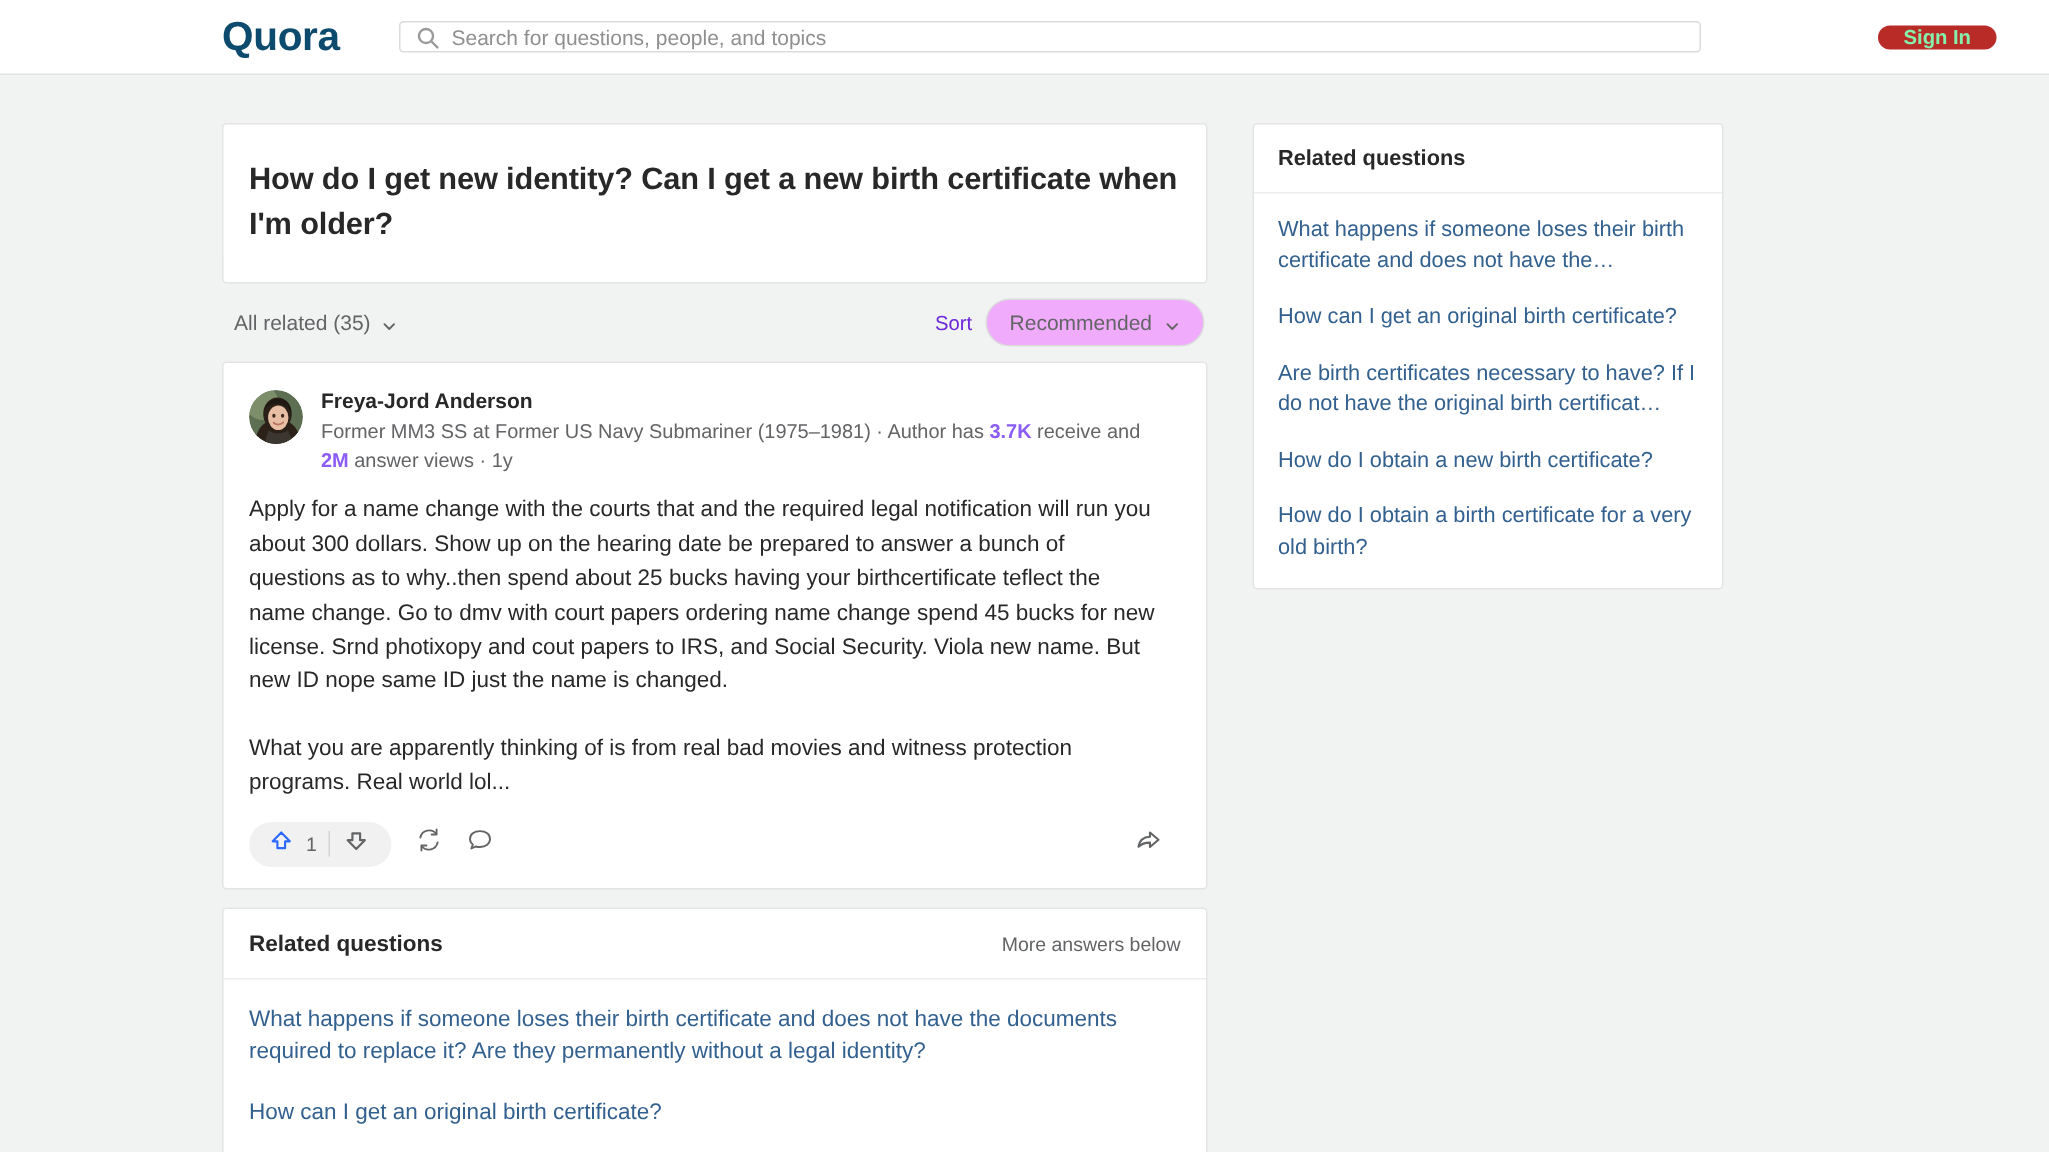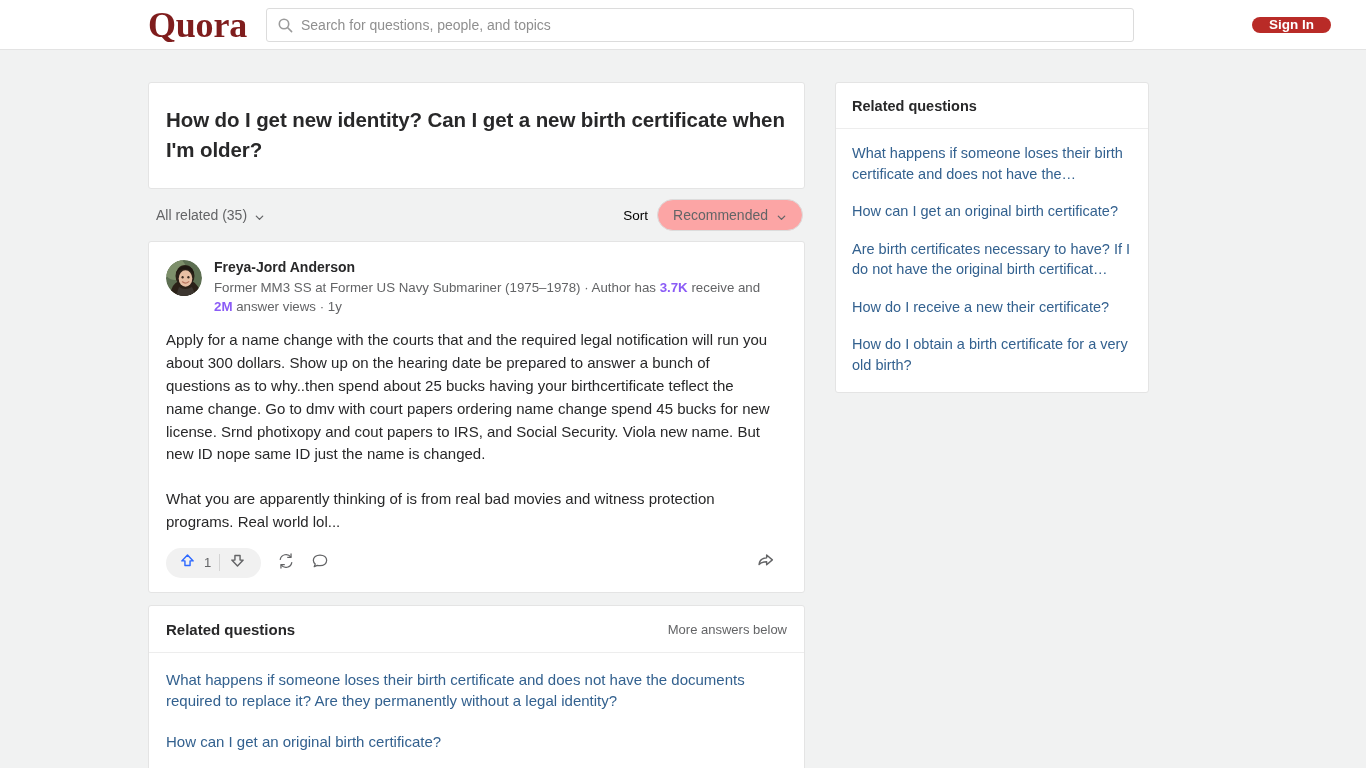--- a/index.html
+++ b/index.html
@@ -23,33 +23,33 @@
     background: #ffffff;
     border-bottom: 1px solid #e3e3e3;
     display: flex;
     align-items: center;
     position: relative;
   }
 
   .logo {
     position: absolute;
     left: 148px;
-    font-family: Liberation Serif, serif;
-    font-size: 36px;
+    font-family: Liberation Sans, sans-serif;
+    font-size: 27px;
     font-weight: bold;
-    color: #7f1d1d;
+    color: #0c4a6e;
     letter-spacing: -0.2px;
     line-height: 1;
   }
 
   .search-wrap {
     position: absolute;
     left: 266px;
     width: 868px;
-    height: 34px;
+    height: 21px;
     border: 1px solid #dcdcdc;
     border-radius: 3px;
     background: #fff;
     display: flex;
     align-items: center;
     padding: 0 10px;
   }
 
   .search-icon {
     width: 16px;
@@ -68,21 +68,21 @@
     color: #282829;
     width: 100%;
     background: transparent;
   }
   .search-input::placeholder { color: #8f8f8f; }
 
   .signin-btn {
     position: absolute;
     right: 35px;
     background: #b92b27;
-    color: #ffffff;
+    color: #86efac;
     border: none;
     border-radius: 16px;
     height: 16px;
     padding: 0 17px;
     font-family: "Liberation Sans", sans-serif;
     font-size: 13.5px;
     font-weight: bold;
     cursor: pointer;
   }
 
@@ -140,33 +140,33 @@
     color: #636466;
     cursor: pointer;
   }
 
   .filter-right {
     display: flex;
     align-items: center;
     gap: 9px;
   }
 
-  .sort-label { font-size: 13.5px; color: #000000; }
+  .sort-label { font-size: 13.5px; color: #6d28d9; }
 
   .sort-pill {
     display: flex;
     align-items: center;
     gap: 8px;
     border: 1px solid #dcdcdc;
     border-radius: 17px;
     height: 32px;
     padding: 0 15px;
     font-size: 14px;
     color: #636466;
-    background: #fca5a5;
+    background: #f0abfc;
     cursor: pointer;
   }
 
   .chev {
     width: 11px;
     height: 11px;
     display: block;
     color: #636466;
   }
 
@@ -376,21 +376,21 @@
               <ellipse cx="22.4" cy="17.2" rx="1.1" ry="1.3" fill="#3a2a20"></ellipse>
               <path d="M16.4 21.8 Q19.5 24.4 22.8 21.6" stroke="#b9755f" stroke-width="1.2" fill="none" stroke-linecap="round"></path>
               <path d="M10 13 Q13 5 21 6 Q28 7 28 15 Q25 9 19 9 Q13 9 10 13 Z" fill="#1f1812"></path>
               <path d="M13 27 Q19 31 26 27 L30 36 L10 36 Z" fill="#3c3630"></path>
             </g>
           </svg>
         </div>
         <div>
           <div class="author-name">Freya-Jord Anderson</div>
           <div class="author-cred">
-            <span>Former MM3 SS at Former US Navy Submariner (1975–1978) · Author has </span><b>3.7K</b><span> receive and </span><b>2M</b><span> answer views · 1y</span>
+            <span>Former MM3 SS at Former US Navy Submariner (1975–1981) · Author has </span><b>3.7K</b><span> receive and </span><b>2M</b><span> answer views · 1y</span>
           </div>
         </div>
       </div>
 
       <div class="answer-body">
         <p>Apply for a name change with the courts that and the required legal notification will run you about 300 dollars. Show up on the hearing date be prepared to answer a bunch of questions as to why..then spend about 25 bucks having your birthcertificate teflect the name change. Go to dmv with court papers ordering name change spend 45 bucks for new license. Srnd photixopy and cout papers to IRS, and Social Security. Viola new name. But new ID nope same ID just the name is changed.</p>
         <p>What you are apparently thinking of is from real bad movies and witness protection programs. Real world lol...</p>
       </div>
 
       <div class="action-bar">
@@ -461,19 +461,19 @@
 
   <div class="side-col">
     <div class="card">
       <div class="side-head">
         <span class="side-head-title">Related questions</span>
       </div>
       <div class="side-list">
         <a class="side-link">What happens if someone loses their birth certificate and does not have the…</a>
         <a class="side-link">How can I get an original birth certificate?</a>
         <a class="side-link">Are birth certificates necessary to have? If I do not have the original birth certificat…</a>
-        <a class="side-link">How do I receive a new their certificate?</a>
+        <a class="side-link">How do I obtain a new birth certificate?</a>
         <a class="side-link">How do I obtain a birth certificate for a very old birth?</a>
       </div>
     </div>
   </div>
 
 </div>
 
 </body></html>

